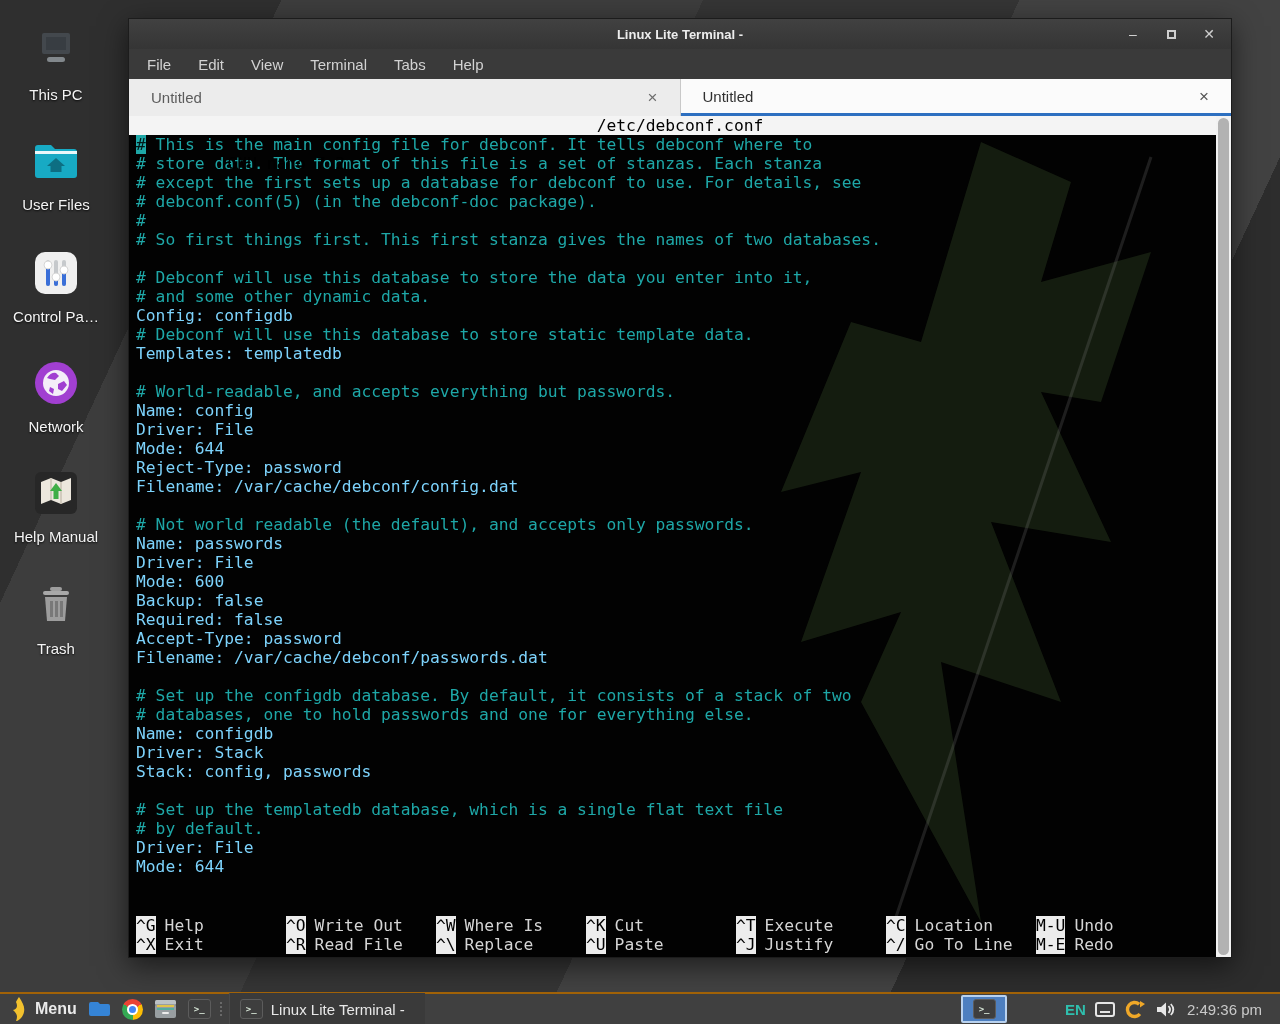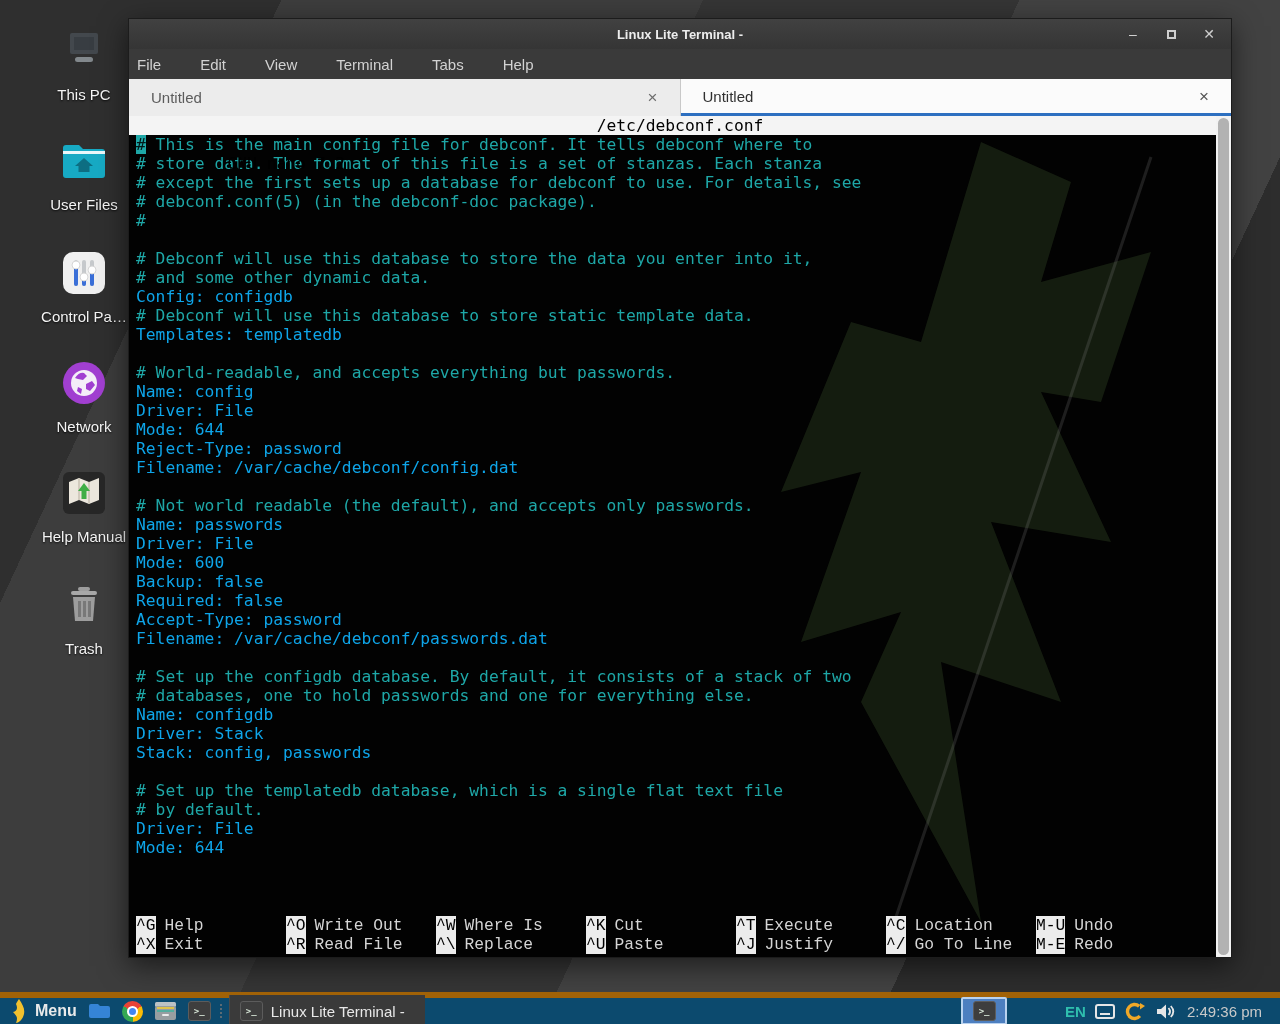--- a/index.html
+++ b/index.html
@@ -4,21 +4,21 @@
 <style>
   * { margin:0; padding:0; box-sizing:border-box; }
   html,body { width:1280px; height:1024px; overflow:hidden; }
   body {
     font-family:"Liberation Sans", sans-serif;
     background:linear-gradient(115deg,#2f2f2f 0 16%,#3d3d3d 16% 40%,#353535 40% 58%,#424242 58% 77%,#2d2d2d 77% 100%);
     position:relative;
   }
 
   
-  .desktop-icon { position:absolute; left:28px; width:112px; text-align:center; cursor:default; }
+  .desktop-icon { position:absolute; left:0; width:112px; text-align:center; cursor:default; }
   .desktop-icon .ic { height:50px; display:flex; align-items:center; justify-content:center; }
   .desktop-icon .lbl { margin-top:10px; font-size:15px; color:#f4f4f4; text-shadow:0 1px 2px rgba(0,0,0,.85); }
 
   
   .window {
     position:absolute; left:128px; top:18px; width:1104px; height:940px;
     border:1px solid #1c1c1c; box-shadow:0 8px 26px rgba(0,0,0,.55);
     display:flex; flex-direction:column; background:#000;
   }
   .titlebar {
@@ -28,21 +28,21 @@
   .titlebar .title {
     position:absolute; left:0; right:0; text-align:center;
     font-size:13px; font-weight:bold; color:#ededed;
   }
   .win-controls { margin-left:auto; display:flex; align-items:center; gap:22px; padding-right:14px; z-index:2; }
   .win-btn { color:#cfcfcf; font-size:14px; width:16px; text-align:center; line-height:16px; cursor:pointer; }
   .win-btn .sq { display:inline-block; width:9px; height:9px; border:2px solid #cfcfcf; }
 
   .menubar {
     height:30px; flex:0 0 30px; background:#3a3a3a; display:flex; align-items:center;
-    padding-left:8px; gap:39px;
+    padding-left:18px; gap:27px;
   }
   .menu-item { font-size:15px; color:#d2d2d2; cursor:default; }
 
   .tabbar { height:37px; flex:0 0 37px; display:flex; background:#2c2c2c; }
   .tab { flex:1; display:flex; align-items:center; padding:8px 22px; font-size:15px; cursor:default; }
   .tab .tab-close { margin-left:auto; font-size:17px; line-height:15px; cursor:pointer; }
   .tab.inactive { background:#ececec; color:#5c5c5c; border-right:1px solid #c9c9c9; }
   .tab.inactive .tab-close { color:#6d6d6d; }
   .tab.active { background:#fbfbfb; color:#303030; border-bottom:3px solid var(--tab-accent,#2d6fc0); }
   .tab.active .tab-close { color:#555; }
@@ -53,38 +53,38 @@
     font-family:"DejaVu Sans Mono", monospace; font-size:16.3px; line-height:19px;
   }
   .wm { position:absolute; right:30px; top:26px; z-index:0; }
   .term-inner { position:relative; z-index:1; }
   .nano-header { height:19px; background:#f4f4f4; color:#000; position:relative; white-space:pre; }
   .nano-header .ver { padding-left:20px; }
   .nano-header .fname { position:absolute; left:0; right:0; text-align:center; top:0; }
   #lines { padding-left:7px; }
   .line { height:19px; white-space:pre; }
   .c { color:var(--comment-color,#1ea7a7); }
-  .p { color:#0ea5e9; }
+  .p { color:#7dd3fc; }
   .cursor { background:var(--comment-color,#1ea7a7); color:#021818; }
 
   .shortcuts {
     position:absolute; left:7px; right:20px; bottom:3px; z-index:1;
-    display:grid; grid-template-columns:repeat(7,150px); grid-auto-rows:19px; white-space:pre;font-family:Liberation Mono, monospace;
+    display:grid; grid-template-columns:repeat(7,150px); grid-auto-rows:19px; white-space:pre;
   }
   .sc-cell { overflow:hidden; }
   .sc-key { background:#ececec; color:#000; }
   .sc-lbl { color:#d5d5d5; padding-left:9px; }
 
   .term-scroll { position:absolute; top:0; right:0; bottom:0; width:15px; background:#f2f2f2; z-index:2; }
   .term-scroll .thumb { position:absolute; left:2px; top:2px; bottom:2px; width:11px; background:#b2b2b2; border-radius:6px; }
 
   
   .taskbar {
     position:absolute; left:0; bottom:0; width:1280px; height:32px;
-    background:#0c4a6e; border-top:6px solid #a16207;
+    background:#404040; border-top:2px solid #a16207;
     display:flex; align-items:center;
   }
   .tb-logo { margin-left:9px; display:flex; }
   .tb-menu-label { margin-left:8px; font-size:16px; font-weight:bold; color:#eaeaea; }
   .tb-ic { margin-left:11px; display:flex; align-items:center; cursor:pointer; }
   .chrome-ic { width:21px; height:21px; border-radius:50%;
     background:conic-gradient(from -60deg,#e94335 0 120deg,#fbbc05 120deg 240deg,#34a853 240deg 360deg);
     position:relative; }
   .chrome-ic::before { content:""; position:absolute; inset:5px; border-radius:50%; background:#fff; }
   .chrome-ic::after { content:""; position:absolute; inset:7px; border-radius:50%; background:#4285f4; }
@@ -226,20 +226,21 @@
       <div class="nano-header">
         <span class="fname">/etc/debconf.conf</span>
         <span class="ver">GNU nano 7.2</span>
       </div>
       <div id="lines">
           <div class="line"><span class="c"><span class="cursor">#</span> This is the main config file for debconf. It tells debconf where to</span></div>
           <div class="line"><span class="c"># store data. The format of this file is a set of stanzas. Each stanza</span></div>
           <div class="line"><span class="c"># except the first sets up a database for debconf to use. For details, see</span></div>
           <div class="line"><span class="c"># debconf.conf(5) (in the debconf-doc package).</span></div>
           <div class="line"><span class="c">#</span></div>
+          <div class="line"><span class="c"># So first things first. This first stanza gives the names of two databases.</span></div>
           <div class="line"><span class="p"></span></div>
           <div class="line"><span class="c"># Debconf will use this database to store the data you enter into it,</span></div>
           <div class="line"><span class="c"># and some other dynamic data.</span></div>
           <div class="line"><span class="p">Config: configdb</span></div>
           <div class="line"><span class="c"># Debconf will use this database to store static template data.</span></div>
           <div class="line"><span class="p">Templates: templatedb</span></div>
           <div class="line"><span class="p"></span></div>
           <div class="line"><span class="c"># World-readable, and accepts everything but passwords.</span></div>
           <div class="line"><span class="p">Name: config</span></div>
           <div class="line"><span class="p">Driver: File</span></div>

